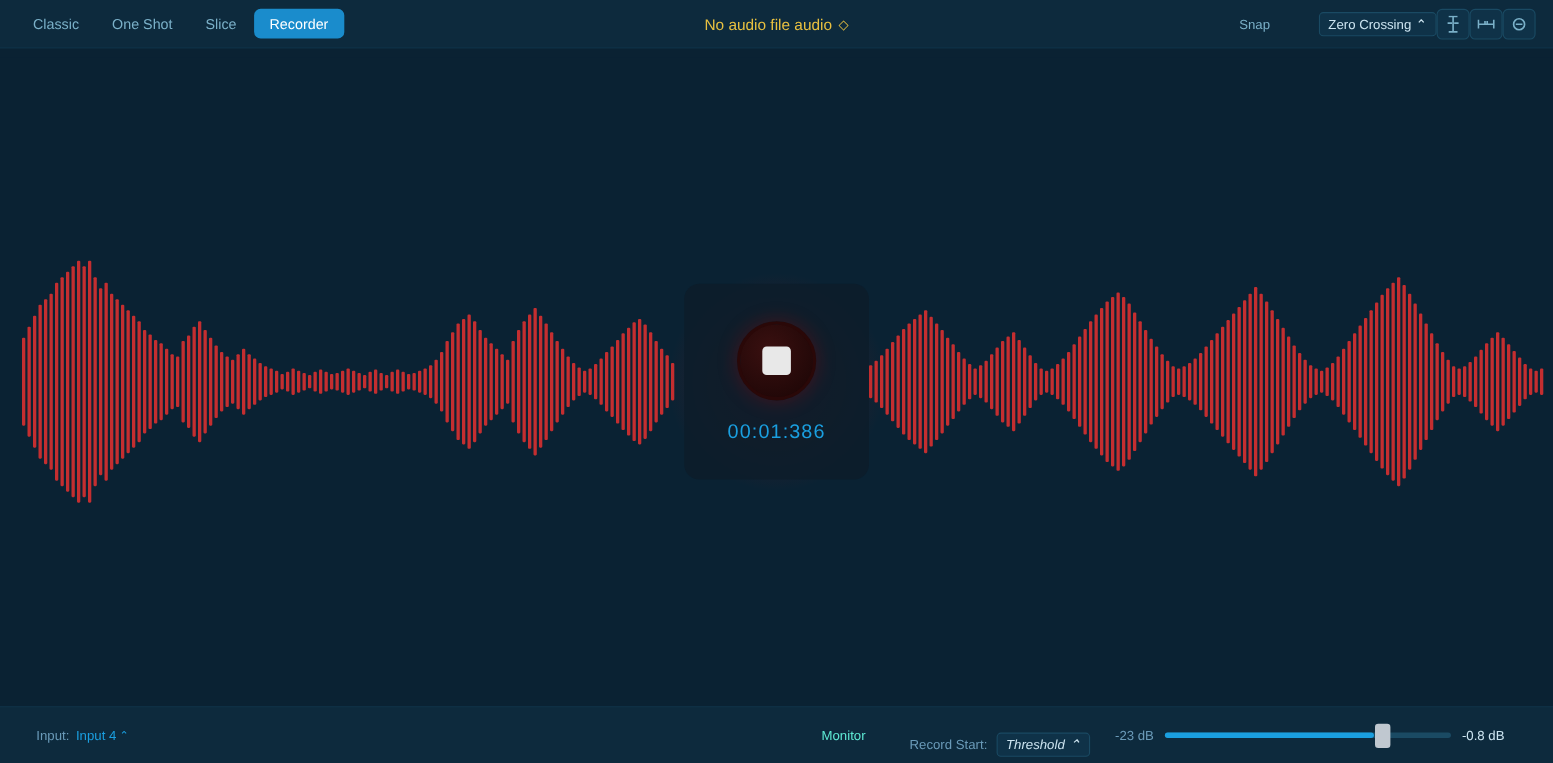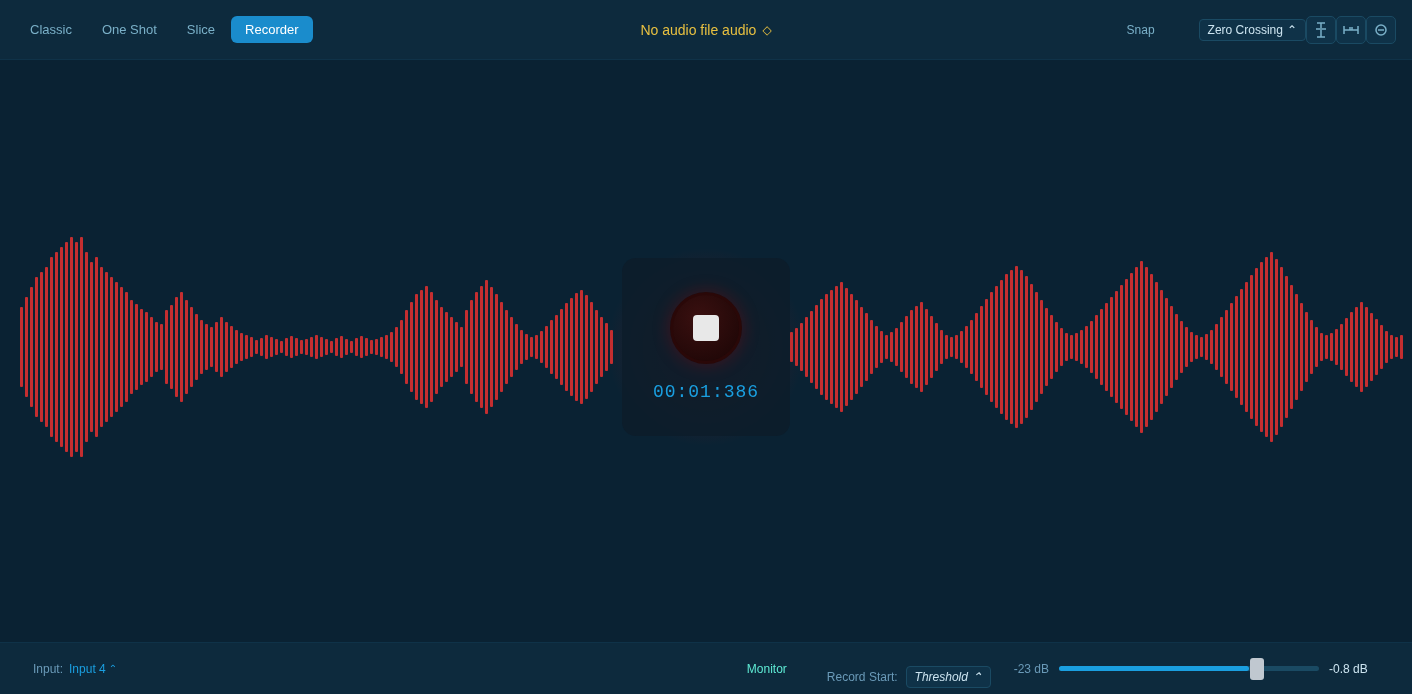--- a/index.html
+++ b/index.html
@@ -11,21 +11,21 @@
       overflow: hidden;
       position: relative;
     }
 
     
     .top-bar {
       position: absolute;
       top: 0;
       left: 0;
       right: 0;
-      height: 60px;
+      height: 44px;
       background: #0d2a3d;
       border-bottom: 1px solid #0f3248;
       display: flex;
       align-items: center;
       padding: 0 16px;
       z-index: 10;
     }
 
     .tab-group {
       display: flex;
@@ -126,21 +126,20 @@
       width: 168px;
       height: 178px;
       background: rgba(12, 28, 42, 0.88);
       border-radius: 14px;
       display: flex;
       flex-direction: column;
       align-items: center;
       justify-content: center;
       gap: 18px;
       z-index: 5;
-      font-family: Liberation Mono, monospace;
     }
 
     .stop-btn-outer {
       width: 72px;
       height: 72px;
       border-radius: 50%;
       background: radial-gradient(circle at 40% 35%, #3a1010, #1a0505);
       border: 3px solid #2a0808;
       display: flex;
       align-items: center;

